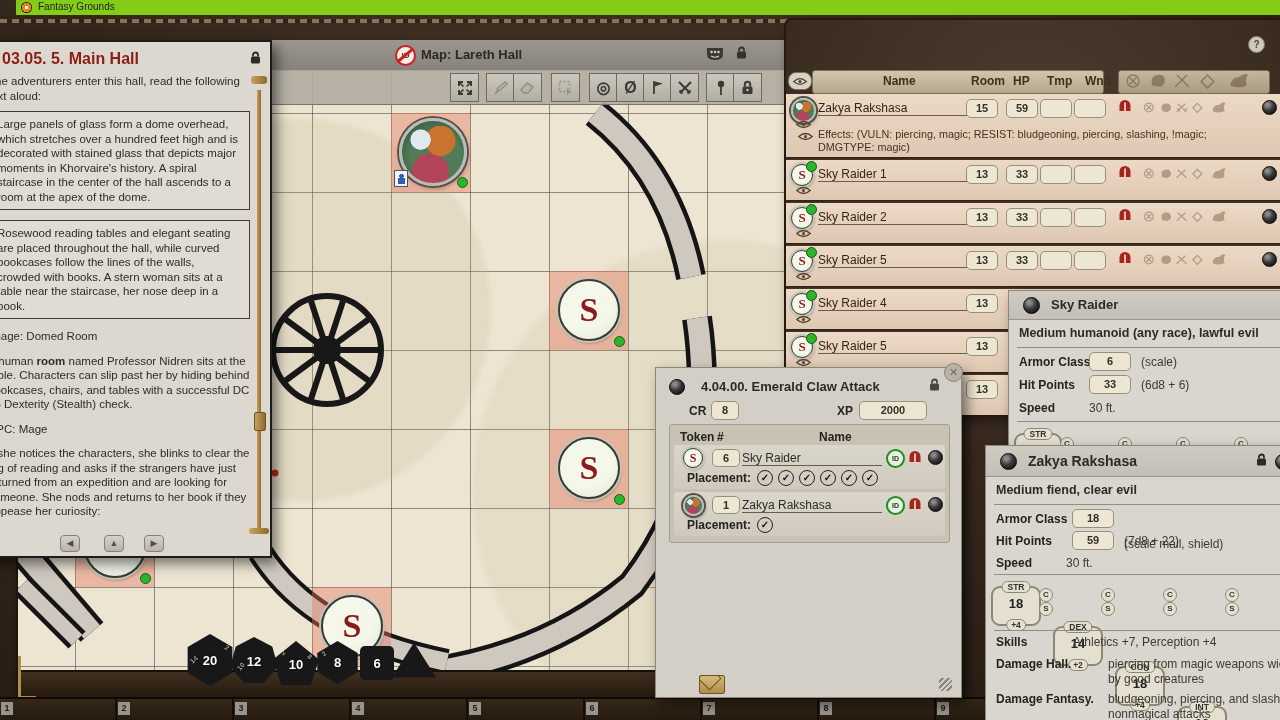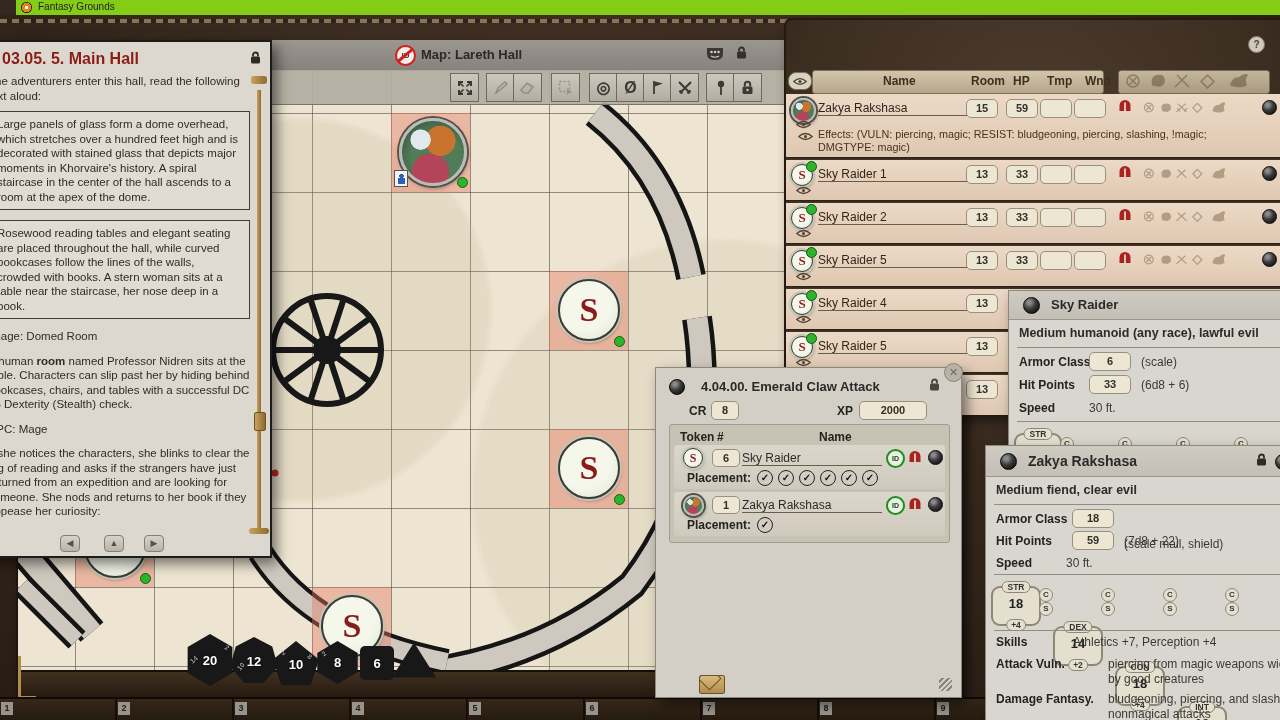--- a/index.html
+++ b/index.html
@@ -708,21 +708,21 @@
     <div class="abs pill" style="left:191px;top:140px;width:46px;height:36px;">
         <span class="pill-label">INT</span>
         <div class="pill-val">12</div>
       </div>
     <div class="abs cschip" style="left:239px;top:142px;">C</div>
     <div class="abs cschip" style="left:239px;top:156px;">S</div>
 
     <div class="abs sb-hr" style="left:8px;top:184px;width:334px;"></div>
     <span class="abs sb-label" style="left:10px;top:189px;">Skills</span>
     <span class="abs sb-text" style="left:87px;top:189px;">Athletics +7, Perception +4</span>
-    <span class="abs sb-label" style="left:10px;top:211px;">Attack Vuln.</span>
+    <span class="abs sb-label" style="left:10px;top:211px;">Damage Hall.</span>
     <span class="abs sb-text" style="left:122px;top:211px;width:212px;line-height:15px;display:block;">piercing from magic weapons wielded by good creatures</span>
     <span class="abs sb-label" style="left:10px;top:246px;">Damage Fantasy.</span>
     <span class="abs sb-text" style="left:122px;top:246px;width:216px;line-height:15px;display:block;">bludgeoning, piercing, and slashing from nonmagical attacks</span>
   </div>
 
   <div class="abs osbar">
     <div class="abs fg-logo"></div>
     <span class="abs osbar-title">Fantasy Grounds</span>
     <span class="abs min-glyph">—</span>
   </div>

